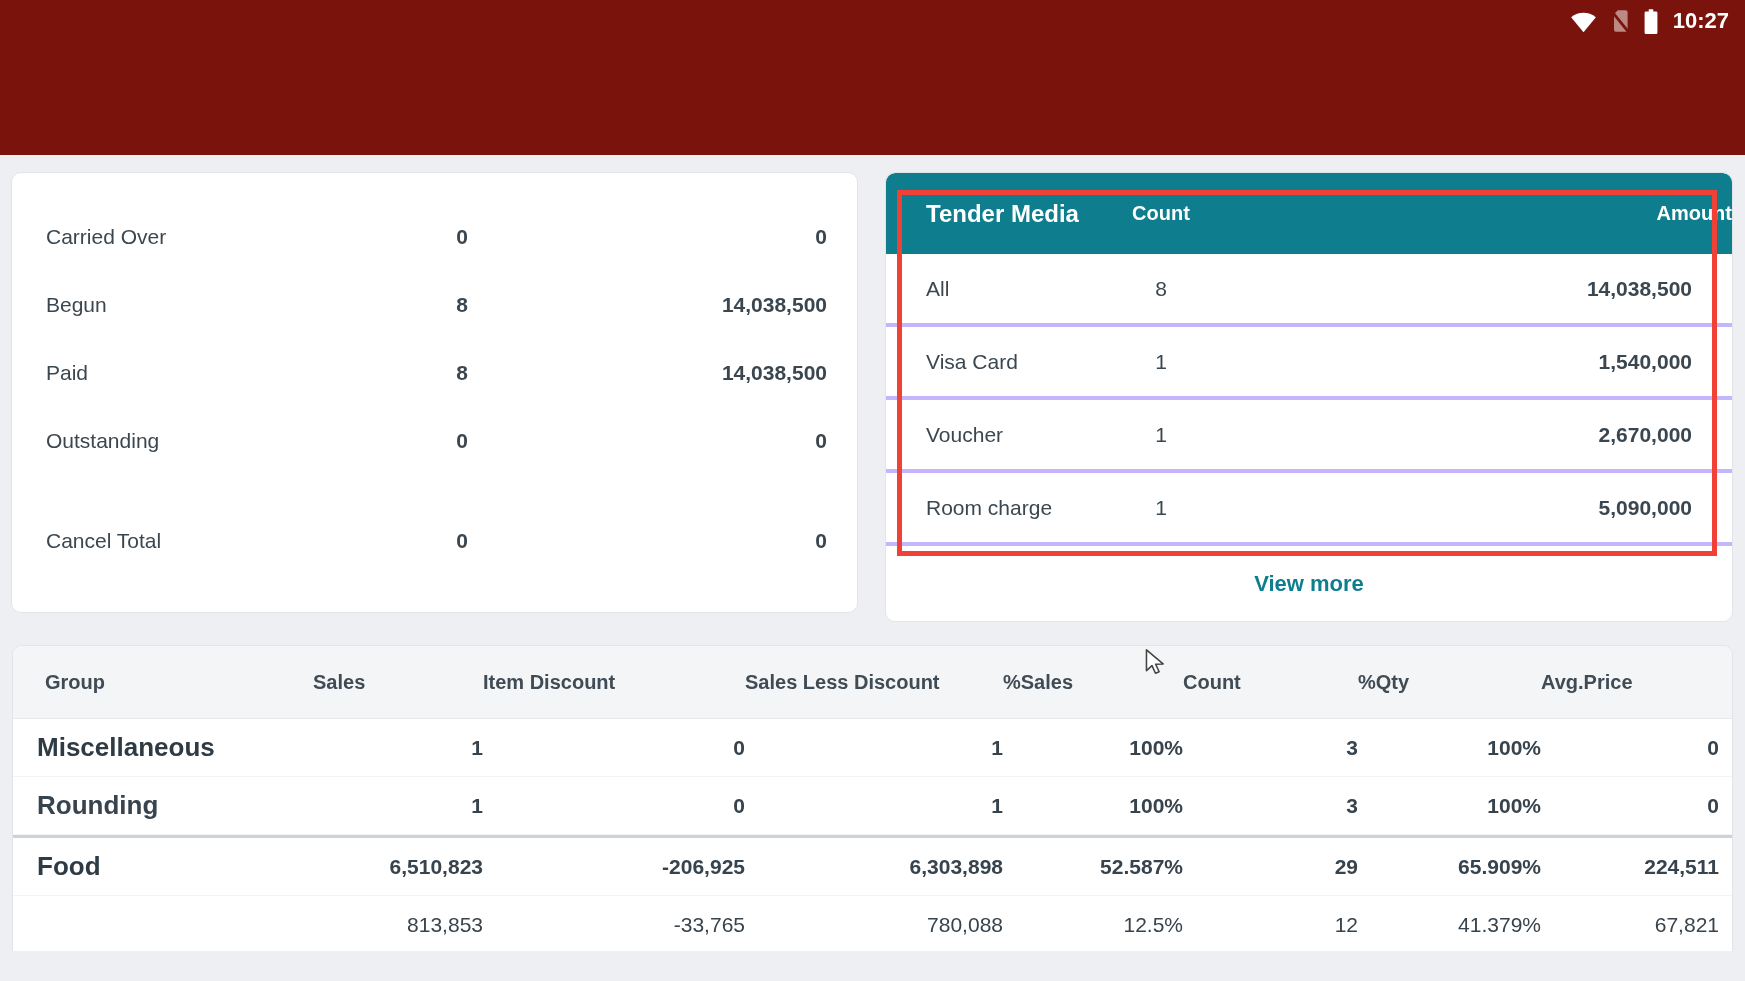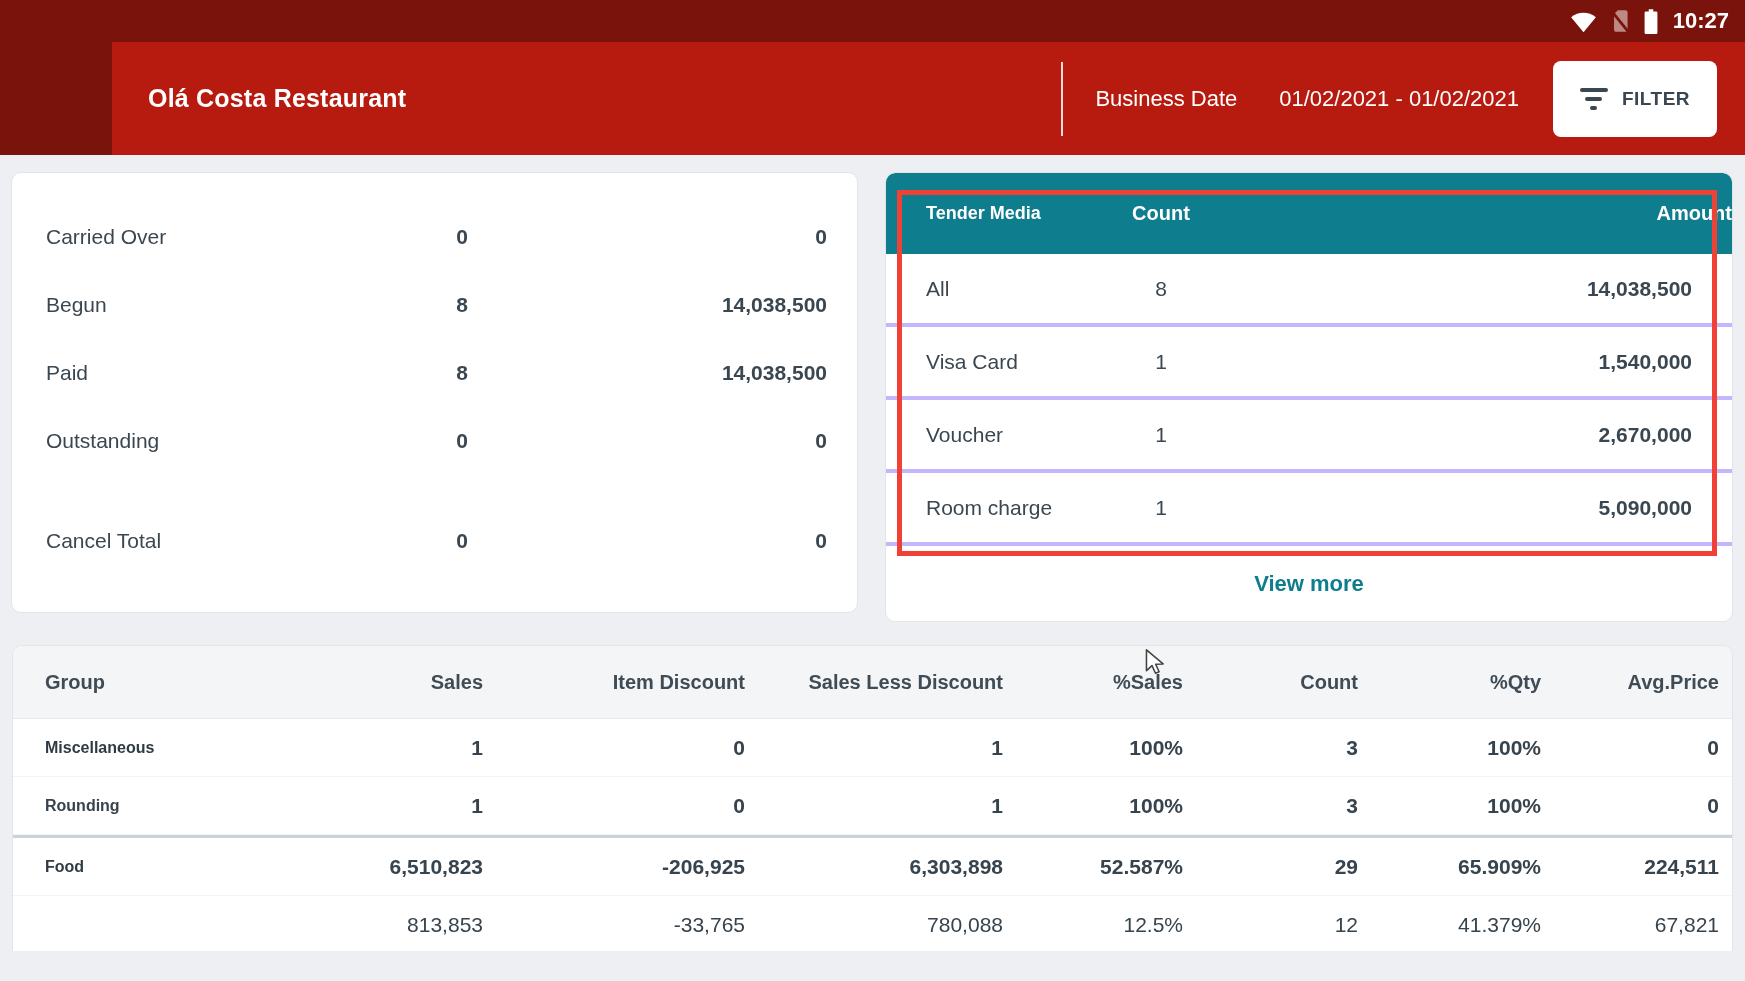--- a/index.html
+++ b/index.html
@@ -34,41 +34,41 @@
   .checks-title { color:#97a3ab; font-size:18px; letter-spacing:0.6px; padding-left:34px; height:26px; margin-bottom:10px; }
   .chk-row { display:grid; grid-template-columns:300px 300px 1fr; align-items:center; height:68px; }
   .chk-row.gap-above { margin-top:32px; }
   .chk-label { padding-left:34px; color:#3b4750; font-size:21px; }
   .chk-count { text-align:center; color:#3b4750; font-size:21px; font-weight:600; }
   .chk-amount { text-align:right; padding-right:30px; color:#3b4750; font-size:21px; font-weight:600; }
 
   
   #tender-card { left:885px; top:172px; width:848px; height:450px; overflow:hidden; }
   .tender-head { height:81px; background:#0e7d8e; border-radius:9px 9px 0 0; display:grid; grid-template-columns:215px 120px 1fr; align-items:center; }
-  .tender-head .th-name { padding-left:40px; color:#ffffff; font-size:18px; font-weight:700; }
+  .tender-head .th-name { padding-left:40px; color:#ffffff; font-size:24px; font-weight:700; }
   .tender-head .th-count { text-align:center; color:#ffffff; font-size:20px; font-weight:700; }
   .tender-head .th-amount { text-align:right; color:#ffffff; font-size:20px; font-weight:700; }
   .tender-row { display:grid; grid-template-columns:215px 120px 1fr; align-items:center; height:73px; border-bottom:4px solid #c4b5fd; }
   .tender-row .td-name { padding-left:40px; color:#3b4750; font-size:21px; }
   .tender-row .td-count { text-align:center; color:#3b4750; font-size:21px; }
   .tender-row .td-amount { text-align:right; padding-right:40px; color:#3b4750; font-size:21px; font-weight:600; }
   .view-more { height:76px; display:flex; align-items:center; justify-content:center; color:#0e7d8e; font-size:22px; font-weight:700; cursor:pointer; }
 
   
   #highlight-rect { position:absolute; left:897px; top:190px; width:820px; height:366px; border:5px solid #ef4136; z-index:5; pointer-events:none; }
 
   
   #sales-card { left:12px; top:645px; width:1721px; height:400px; overflow:hidden; }
   .sales-grid { display:grid; grid-template-columns:300px 170px 262px 258px 180px 175px 183px 178px; align-items:center; }
   .sales-head { height:73px; background:#f4f5f7; border-radius:9px 9px 0 0; border-bottom:1px solid #e6e9eb; }
-  .sales-head div { color:#3f4b55; font-size:20px; font-weight:600; text-align:right; }
+  .sales-head div { color:#3f4b55; font-size:20px; font-weight:600; }
   .sales-head .col-group { text-align:left; padding-left:32px; }
   .sales-row { height:58px; border-bottom:1px solid #f1f3f4; }
   .sales-row div { color:#37434d; font-size:21px; text-align:right; }
-  .sales-row .col-group { text-align:left; padding-left:32px; font-size:16px; }
+  .sales-row .col-group { text-align:left; padding-left:24px; font-size:26px; }
   .sales-row.w600 div { font-weight:600; }
   .sales-row.w700 div { font-weight:700; }
   .sales-row .name-bold { font-weight:700; color:#2f3b44; }
   .sales-row .name-reg { font-weight:400; color:#37434d; }
   .section-divider { height:3px; background:#ccd2d6; }
 
   
   #cursor { position:absolute; left:1144px; top:649px; z-index:9; pointer-events:none; }
 </style>
 </head>
@@ -91,36 +91,20 @@
       </svg>
     </span>
     <span>
       <svg width="16" height="27" viewBox="0 0 14 24">
           <path fill="#ffffff" d="M5 1 h4 v2 h2.5 a1.2 1.2 0 0 1 1.2 1.2 V22 a1.2 1.2 0 0 1-1.2 1.2 H2.5 A1.2 1.2 0 0 1 1.3 22 V4.2 A1.2 1.2 0 0 1 2.5 3 H5 Z"></path>
         </svg>
     </span>
     <span class="status-time">10:27</span>
   </div>
 
-  <div class="appbar">
-    <div class="app-title">Olá Costa Restaurant</div>
-    <div class="appbar-right">
-      <div class="vdivider"></div>
-      <div class="bd-label">Business Date</div>
-      <div class="bd-value">01/02/2021 - 01/02/2021</div>
-      <div class="filter-btn">
-        <span class="filter-icon">
-            <span class="f1"></span>
-            <span class="f2"></span>
-            <span class="f3"></span>
-          </span>
-        <span class="filter-label">FILTER</span>
-      </div>
-    </div>
-  </div>
 
 
   <div class="card" id="checks-card">
     <div class="chk-row">
       <div class="chk-label">Carried Over</div>
       <div class="chk-count">0</div>
       <div class="chk-amount">0</div>
     </div>
     <div class="chk-row">
       <div class="chk-label">Begun</div>

